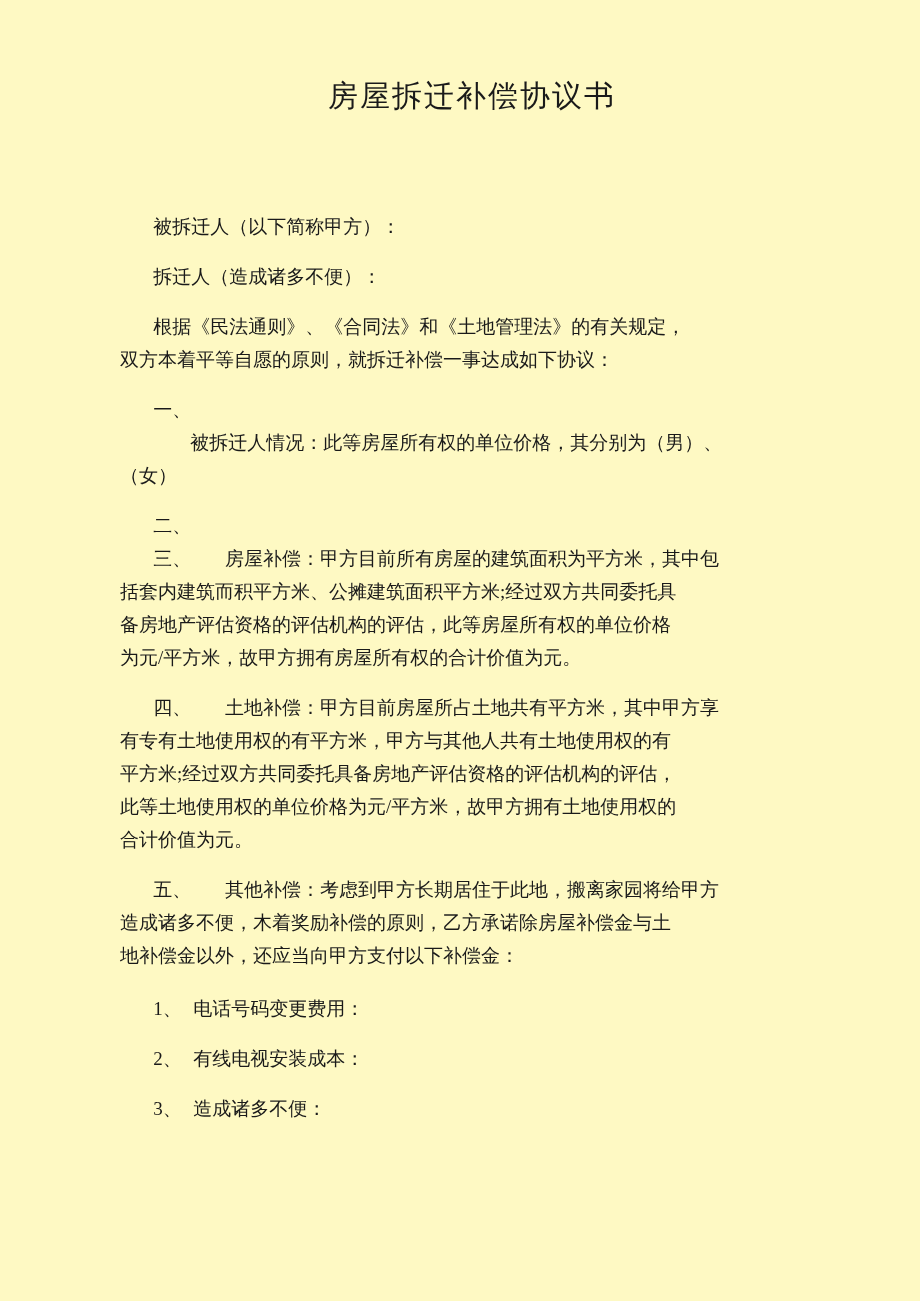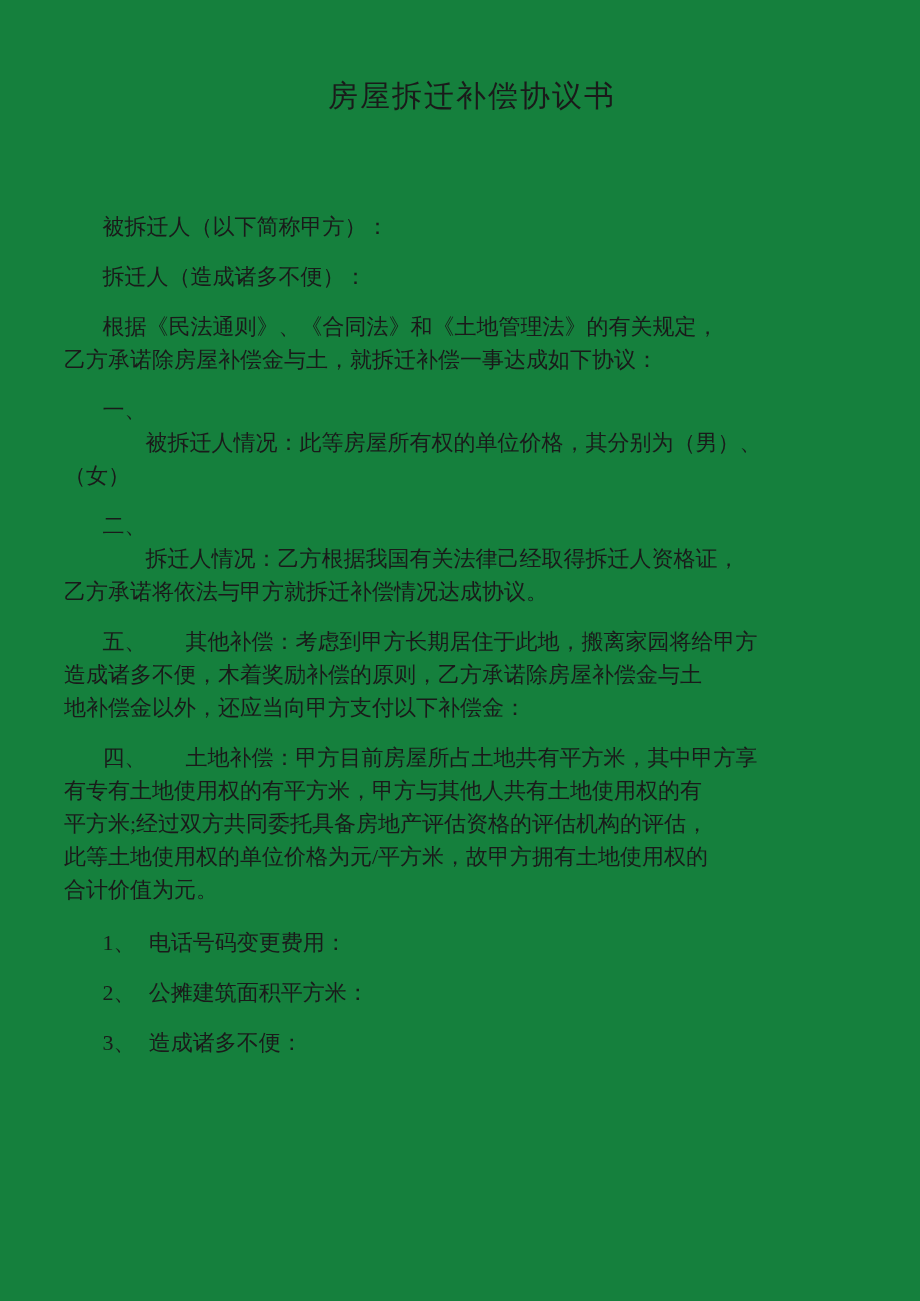--- a/index.html
+++ b/index.html
@@ -10,36 +10,36 @@
   body {
     width: 920px;
     height: 1301px;
     overflow: hidden;
     font-family: "Liberation Serif", "DejaVu Serif", serif;
     color: #1a1a1a;
   }
   .page {
     width: 920px;
     height: 1301px;
-    background: #15803d;
+    background: #fef9c3;
     box-sizing: border-box;
   }
   .doc-title {
     margin: 0;
     padding: 78px 0 0 24px;
     font-size: 30px;
     font-weight: normal;
     text-align: center;
     letter-spacing: 2px;
     line-height: 36px;
   }
   .content {
     margin-top: 96px;
-    padding: 0 108px 0 64px;
-    font-size: 22px;
+    padding: 0 108px 0 120px;
+    font-size: 19px;
     line-height: 33px;
   }
   .para {
     margin: 0 0 17px 0;
     white-space: pre-line;
   }
   .indent1 {           
     text-indent: 1.75em;
   }
   .indent-deep {       
@@ -65,44 +65,46 @@
 
   <h1 class="doc-title">房屋拆迁补偿协议书</h1>
 
   <div class="content">
 
     <p class="para indent1">被拆迁人（以下简称甲方）：</p>
 
     <p class="para indent1">拆迁人（造成诸多不便）：</p>
 
     <p class="para indent1">根据《民法通则》、《合同法》和《土地管理法》的有关规定，
-乙方承诺除房屋补偿金与土，就拆迁补偿一事达成如下协议：</p>
+双方本着平等自愿的原则，就拆迁补偿一事达成如下协议：</p>
 
     <p class="para indent1 numline">一、</p>
     <p class="para indent-deep">被拆迁人情况：此等房屋所有权的单位价格，其分别为（男）、
 （女）</p>
 
     <p class="para indent1 numline">二、</p>
-    <p class="para indent-deep">拆迁人情况：乙方根据我国有关法律己经取得拆迁人资格证，
-乙方承诺将依法与甲方就拆迁补偿情况达成协议。</p>
 
-
-    <p class="para indent1"><span class="clause-num">五、</span><span>其他补偿：考虑到甲方长期居住于此地，搬离家园将给甲方
-造成诸多不便，木着奖励补偿的原则，乙方承诺除房屋补偿金与土
-地补偿金以外，还应当向甲方支付以下补偿金：</span></p>
+    <p class="para indent1"><span class="clause-num">三、</span><span>房屋补偿：甲方目前所有房屋的建筑面积为平方米，其中包
+括套内建筑而积平方米、公摊建筑面积平方米;经过双方共同委托具
+备房地产评估资格的评估机构的评估，此等房屋所有权的单位价格
+为元/平方米，故甲方拥有房屋所有权的合计价值为元。</span></p>
 
     <p class="para indent1"><span class="clause-num">四、</span><span>土地补偿：甲方目前房屋所占土地共有平方米，其中甲方享
 有专有土地使用权的有平方米，甲方与其他人共有土地使用权的有
 平方米;经过双方共同委托具备房地产评估资格的评估机构的评估，
 此等土地使用权的单位价格为元/平方米，故甲方拥有土地使用权的
 合计价值为元。</span></p>
 
+    <p class="para indent1"><span class="clause-num">五、</span><span>其他补偿：考虑到甲方长期居住于此地，搬离家园将给甲方
+造成诸多不便，木着奖励补偿的原则，乙方承诺除房屋补偿金与土
+地补偿金以外，还应当向甲方支付以下补偿金：</span></p>
+
     <div class="fee-items">
 
       <p class="para indent1"><span class="item-num">1、</span><span>电话号码变更费用：</span></p>
 
-      <p class="para indent1"><span class="item-num">2、</span><span>公摊建筑面积平方米：</span></p>
+      <p class="para indent1"><span class="item-num">2、</span><span>有线电视安装成本：</span></p>
 
       <p class="para indent1"><span class="item-num">3、</span><span>造成诸多不便：</span></p>
 
     </div>
   </div>
 </div>
 
 </body></html>

